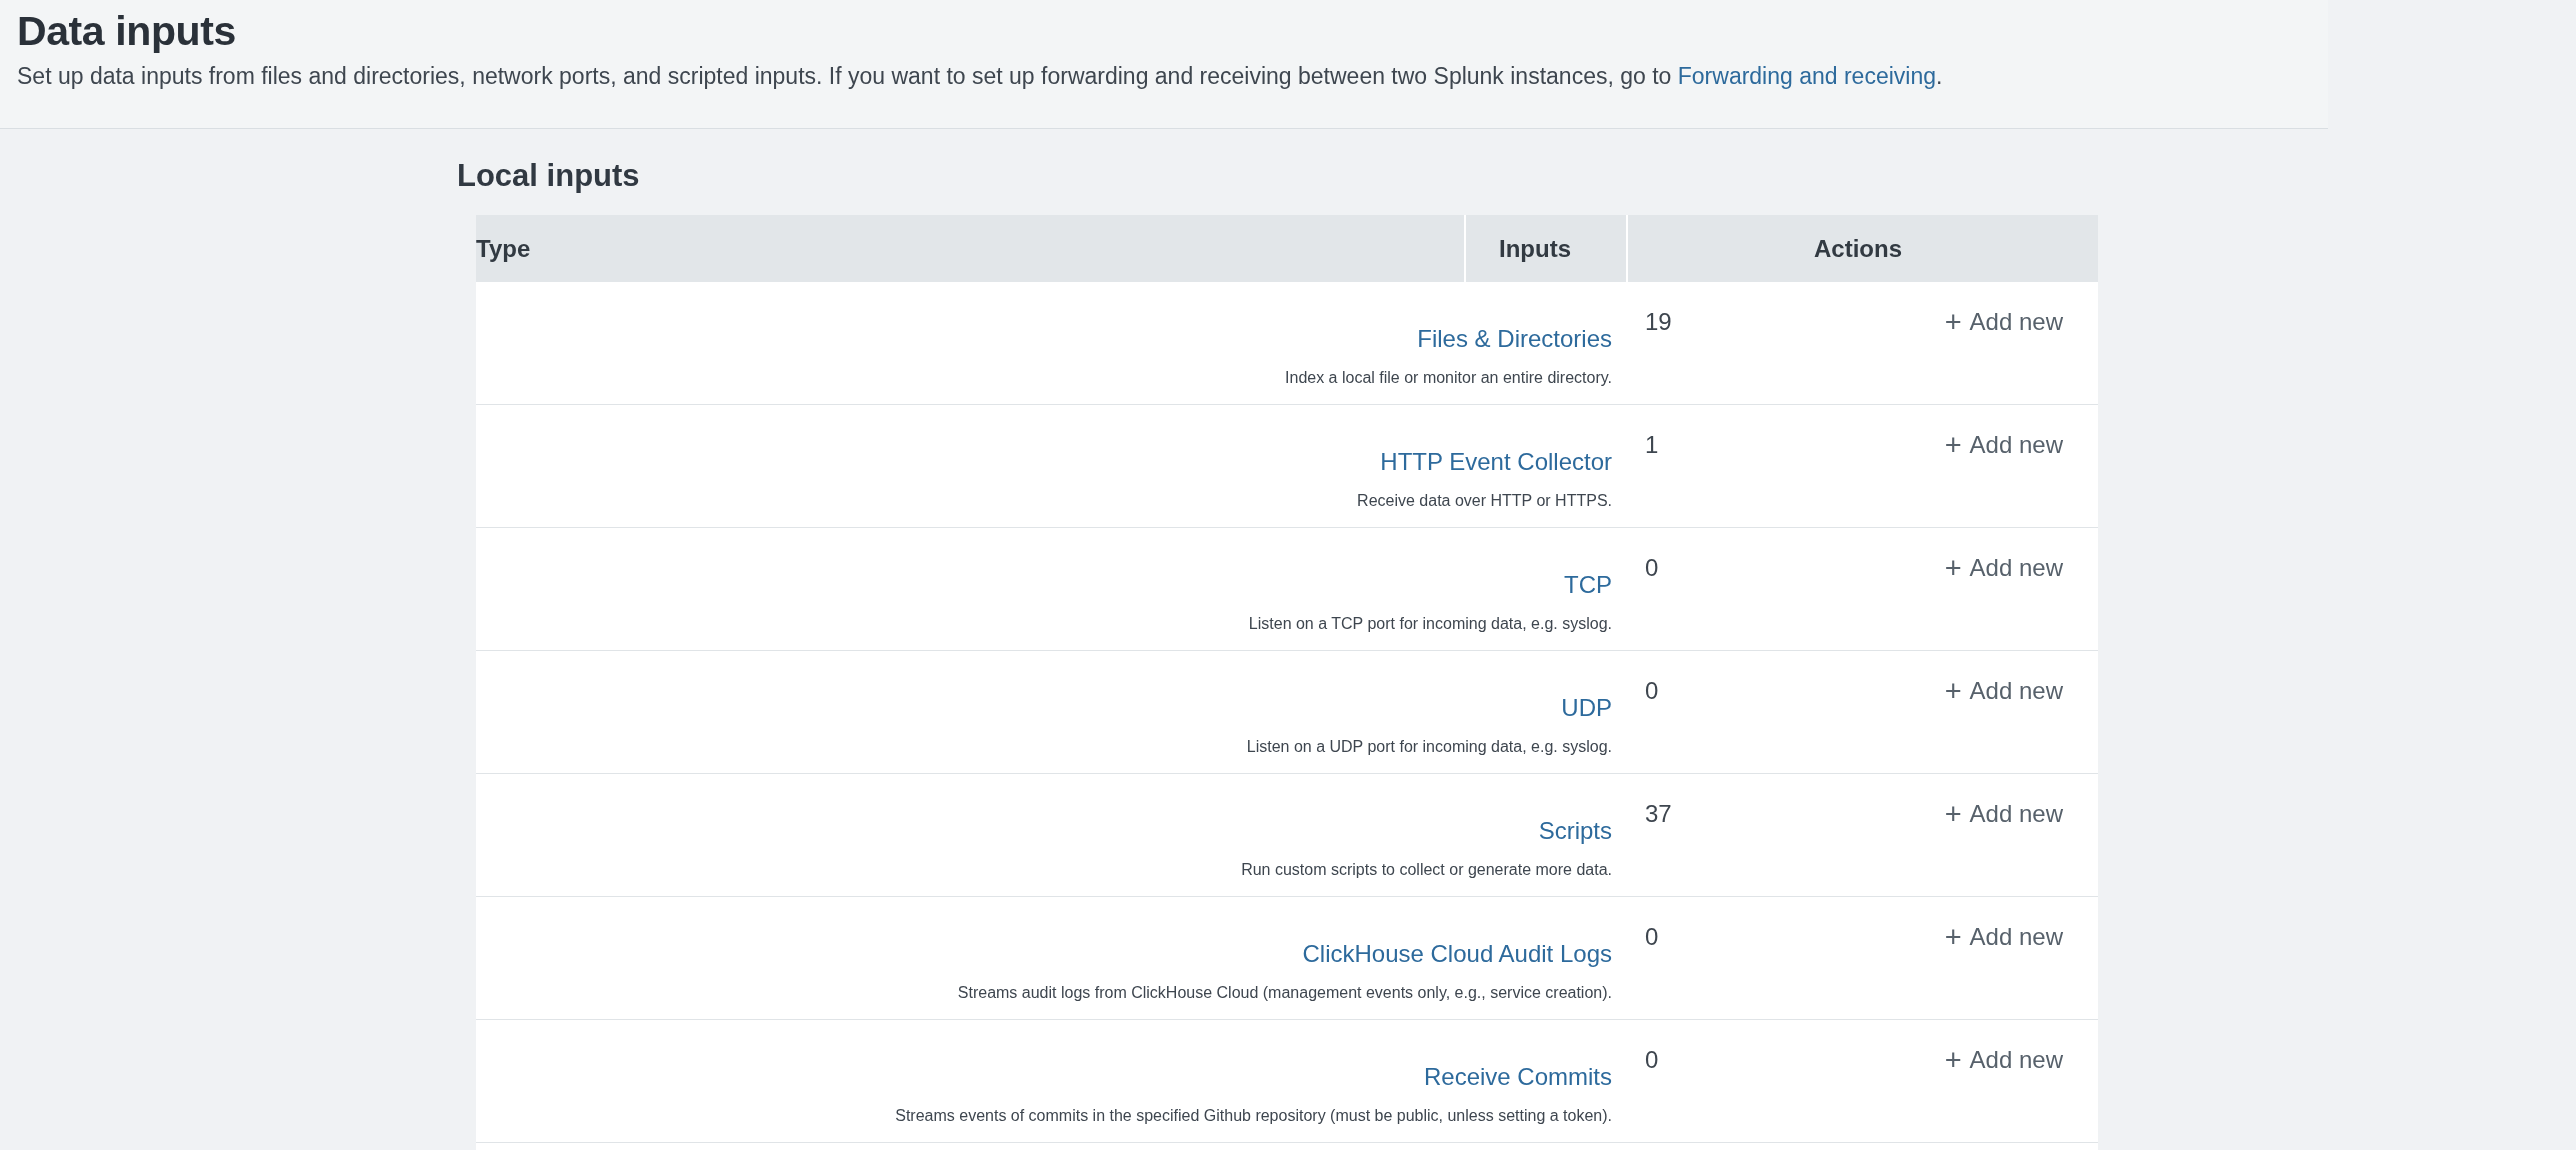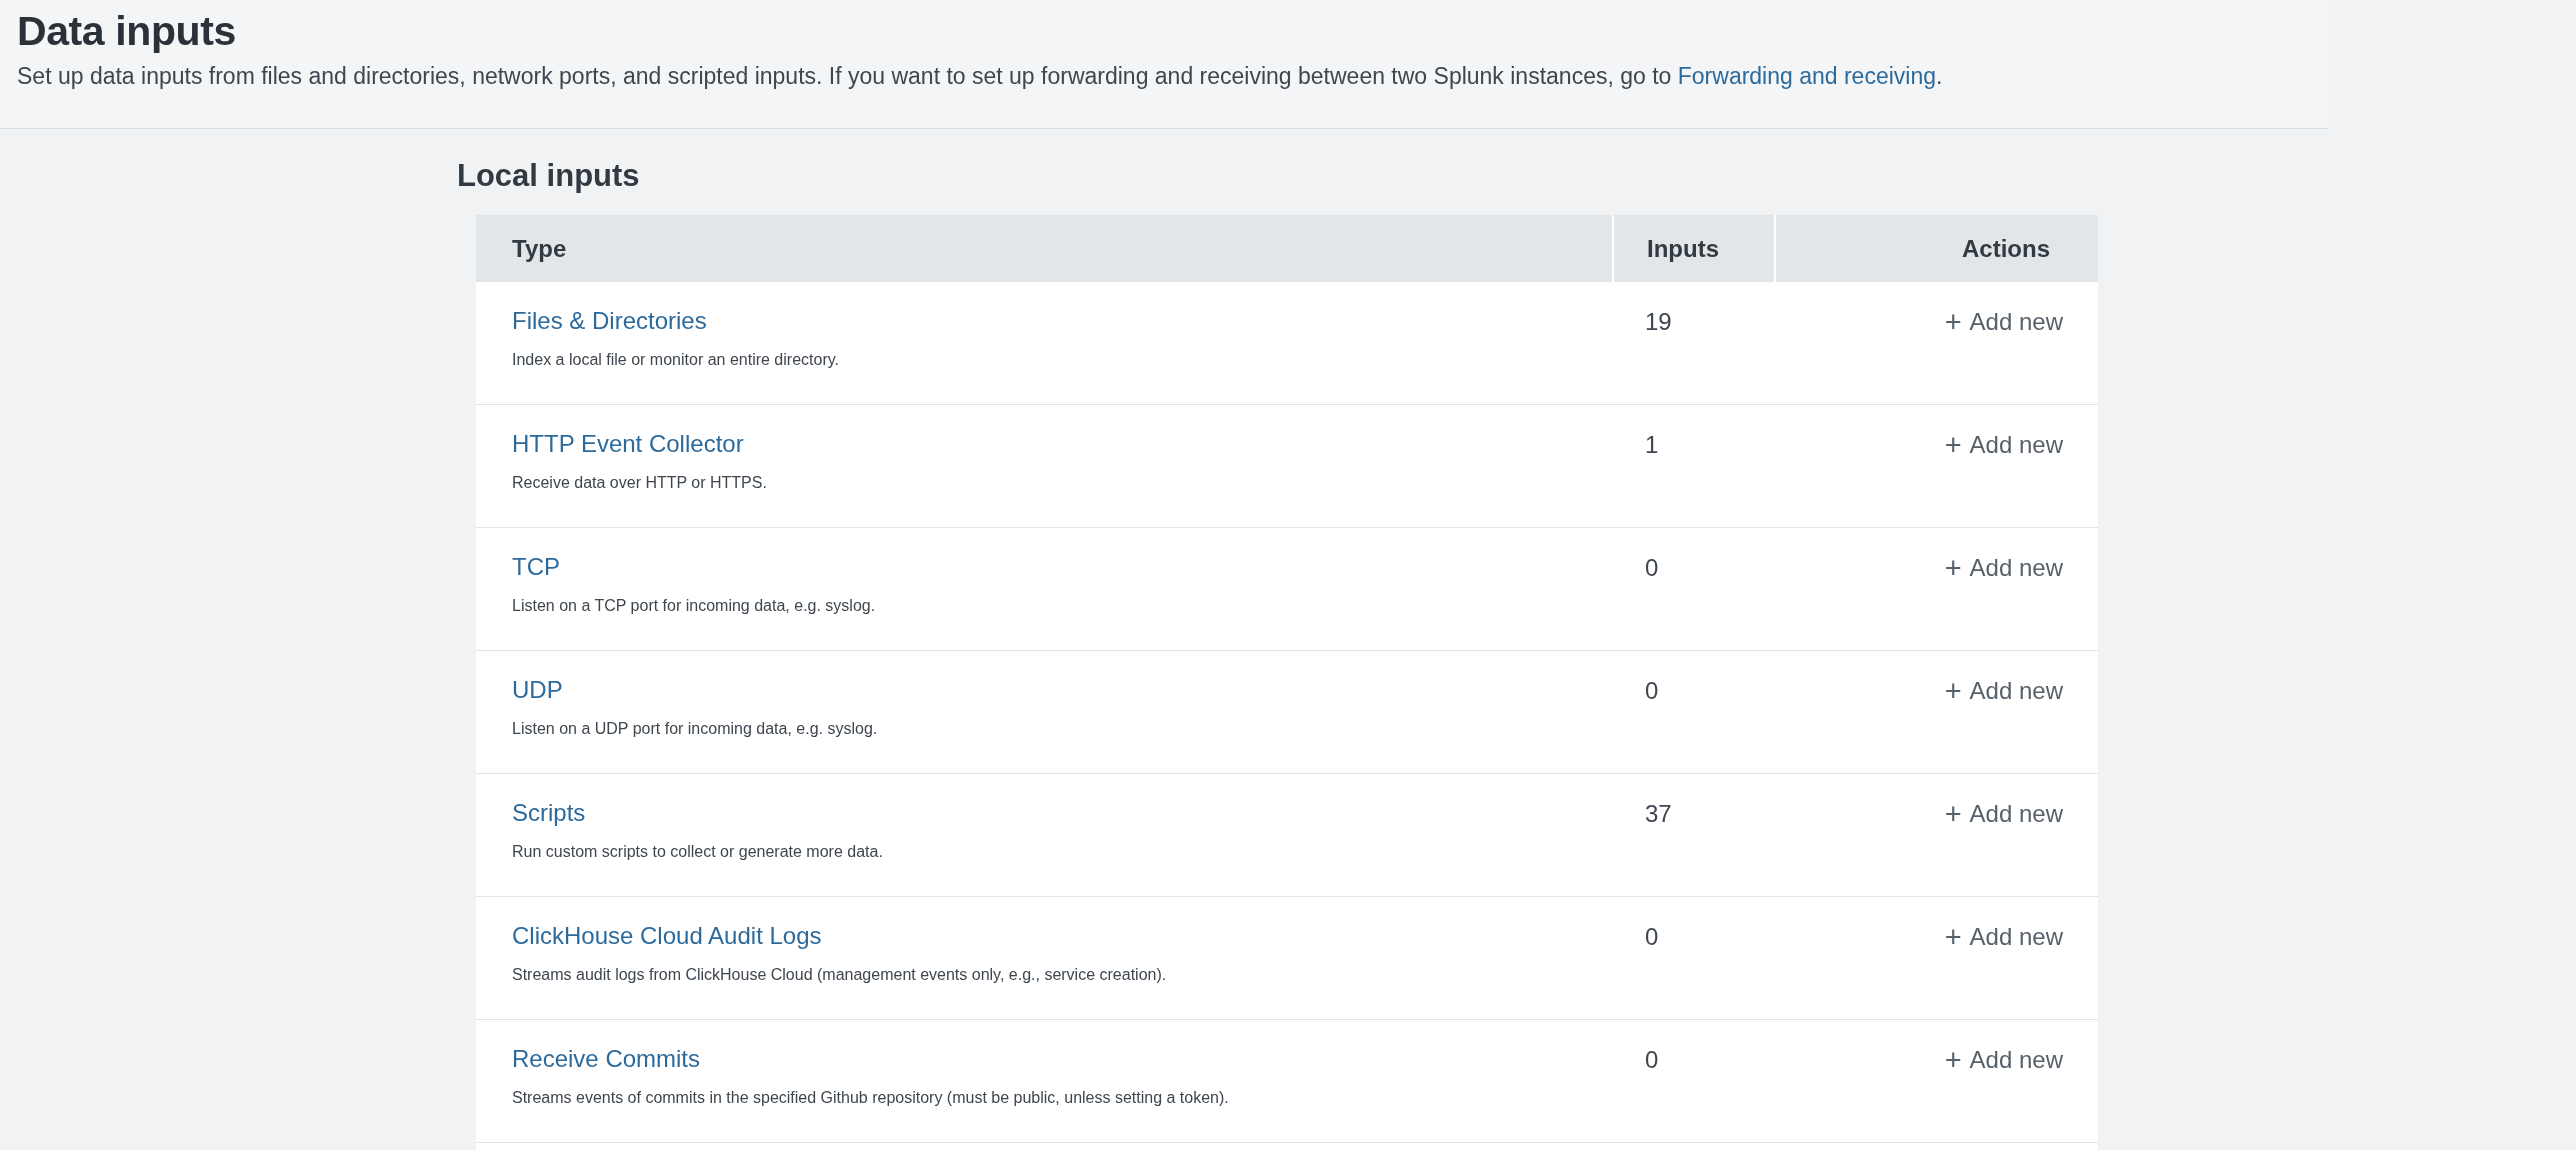--- a/index.html
+++ b/index.html
@@ -57,30 +57,30 @@
     height: 67px;
     background: #e2e6e9;
   }
   .th {
     display: flex;
     align-items: center;
     font-size: 24px;
     font-weight: bold;
     color: #323a42;
   }
-  .th-type    { width: 1136px; padding-left: 36px; }
+  .th-type    { width: 988px; }
   .th-inputs  { width: 162px;  padding-left: 33px; border-left: 2.6px solid #ffffff; }
   .th-actions { width: 292px;  padding-right: 16px; justify-content: flex-end; border-left: 2.6px solid #ffffff; }
   .trow {
     display: flex;
     background: #ffffff;
     height: 123px;
     border-bottom: 1.7px solid #e0e4e7;
   }
-  .cell-type   { width: 1136px; padding: 26px 0 0 36px; }
+  .cell-type   { width: 1136px; padding: 44px 0 0 36px; text-align: right; }
   .cell-inputs { width: 197px;  padding: 26px 0 0 33px; font-size: 24px; color: #3e464f; }
   .cell-actions{ width: 289px;  padding: 26px 35px 0 0; display: flex; justify-content: flex-end; align-items: flex-start; }
   .row-link {
     font-size: 24px;
     line-height: 26px;
     color: #2d6a9c;
     text-decoration: none;
     cursor: pointer;
     display: inline-block;
   }

